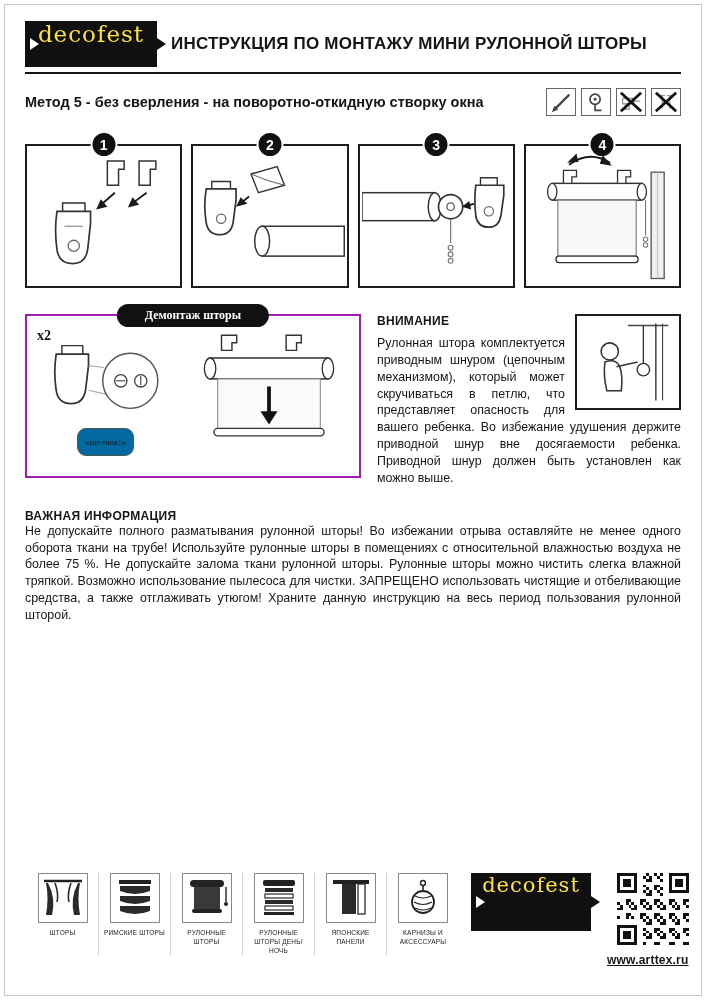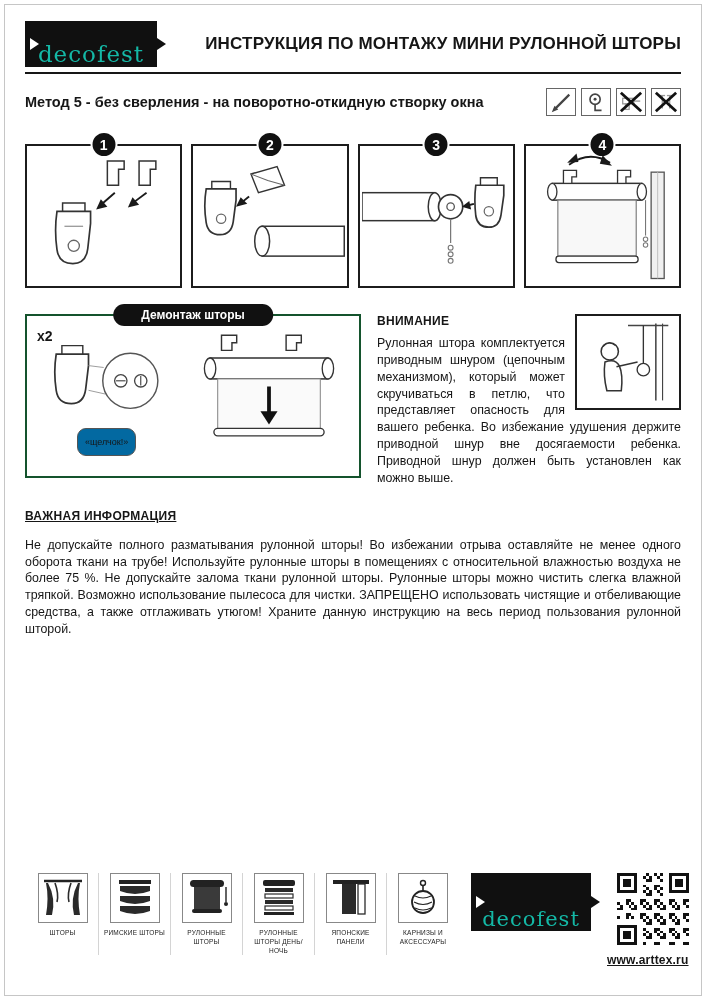--- a/index.html
+++ b/index.html
@@ -13,35 +13,35 @@
   .page {
     position:absolute; inset:4px;
     border:1px solid #c6c6c6;
     background:#fff;
     padding:16px 20px;
   }
 
   
   .header { display:flex; align-items:stretch; gap:14px; }
   .decologo {
-    position:relative; background:#101010; color:#14b8a6;
-    display:flex; align-items:flex-end; justify-content:center;
+    position:relative; background:#101010; color:#fde047;
+    display:flex; align-items:flex-start; justify-content:center;
     font-family:"DejaVu Serif",serif; letter-spacing:1px;
   }
   .decologo::before {
     content:""; position:absolute; left:5px; top:50%; transform:translateY(-50%);
     border-left:9px solid #fff; border-top:6px solid transparent; border-bottom:6px solid transparent;
   }
   .decologo::after {
     content:""; position:absolute; right:-9px; top:50%; transform:translateY(-50%);
     border-left:9px solid #101010; border-top:6px solid transparent; border-bottom:6px solid transparent;
   }
   .logo-header { width:132px; height:46px; font-size:23px; flex:none; }
   .header-title {
-    flex:1; text-align:right; font-weight:bold; font-size:17px;
+    flex:1; text-align:left; font-weight:bold; font-size:17px;
     letter-spacing:.2px; line-height:1.25; padding-top:12px;
   }
   .doc-code { text-align:right; font-size:8px; color:#444; margin-top:3px; }
   .rule { border:none; border-top:2px solid #161616; margin-top:5px; }
 
   
   .method-row { display:flex; align-items:center; justify-content:space-between; margin-top:14px; }
   .method-title { font-size:14.5px; font-weight:bold; }
   .method-icons { display:flex; gap:5px; }
   .m-icon {
@@ -56,21 +56,21 @@
   .step-badge {
     position:absolute; top:-15px; left:50%; transform:translateX(-50%);
     width:27px; height:27px; border-radius:50%; background:#111; color:#fff;
     font-weight:bold; font-size:14px; display:flex; align-items:center; justify-content:center;
     border:2px solid #fff;
   }
   .step-svg { position:absolute; inset:2px; width:calc(100% - 4px); height:calc(100% - 4px); }
 
   
   .mid { display:flex; gap:16px; margin-top:26px; align-items:flex-start; }
-  .dismantle-box { width:336px; height:164px; border:2px solid #14532d; position:relative; flex:none; background:#fff; }
+  .dismantle-box { width:336px; height:164px; border:2px solid #a21caf; position:relative; flex:none; background:#fff;font-family:Liberation Serif, serif; }
   .dismantle-label {
     position:absolute; top:-12px; left:50%; transform:translateX(-50%);
     background:#111; color:#fff; font-weight:bold; font-size:12px;
     padding:4px 28px; border-radius:13px; white-space:nowrap;
   }
   .x2-label { position:absolute; left:10px; top:12px; font-weight:bold; font-size:14px; }
   .click-bubble {
     position:absolute; left:50px; top:112px; background:#0369a1;
     border:1px solid #555; border-radius:9px; font-size:9px; padding:8px 7px;
   }
@@ -80,21 +80,21 @@
   .warn-figure {
     float:right; width:106px; height:96px; border:2px solid #1c1c1c;
     margin:0 0 6px 10px; padding:3px; background:#fff;
   }
   .warn-figure svg { width:100%; height:100%; }
   .section-title { font-size:12px; font-weight:bold; margin-bottom:7px; letter-spacing:.3px; }
   .body-text { font-size:12.4px; line-height:1.36; text-align:justify; }
 
   
   .important { margin-top:22px; }
-  .important .section-title { margin-bottom:14px;text-decoration:underline; }
+  .important .section-title { margin-bottom:0; }
 
   
   .footer { position:absolute; left:22px; right:16px; bottom:28px; display:flex; align-items:flex-start; }
   .cats { display:flex; }
   .cat {
     width:72px; display:flex; flex-direction:column; align-items:center;
     padding:0 4px; border-right:1px solid #d4d4d4;
   }
   .cat:last-child { border-right:none; }
   .cat-frame {

